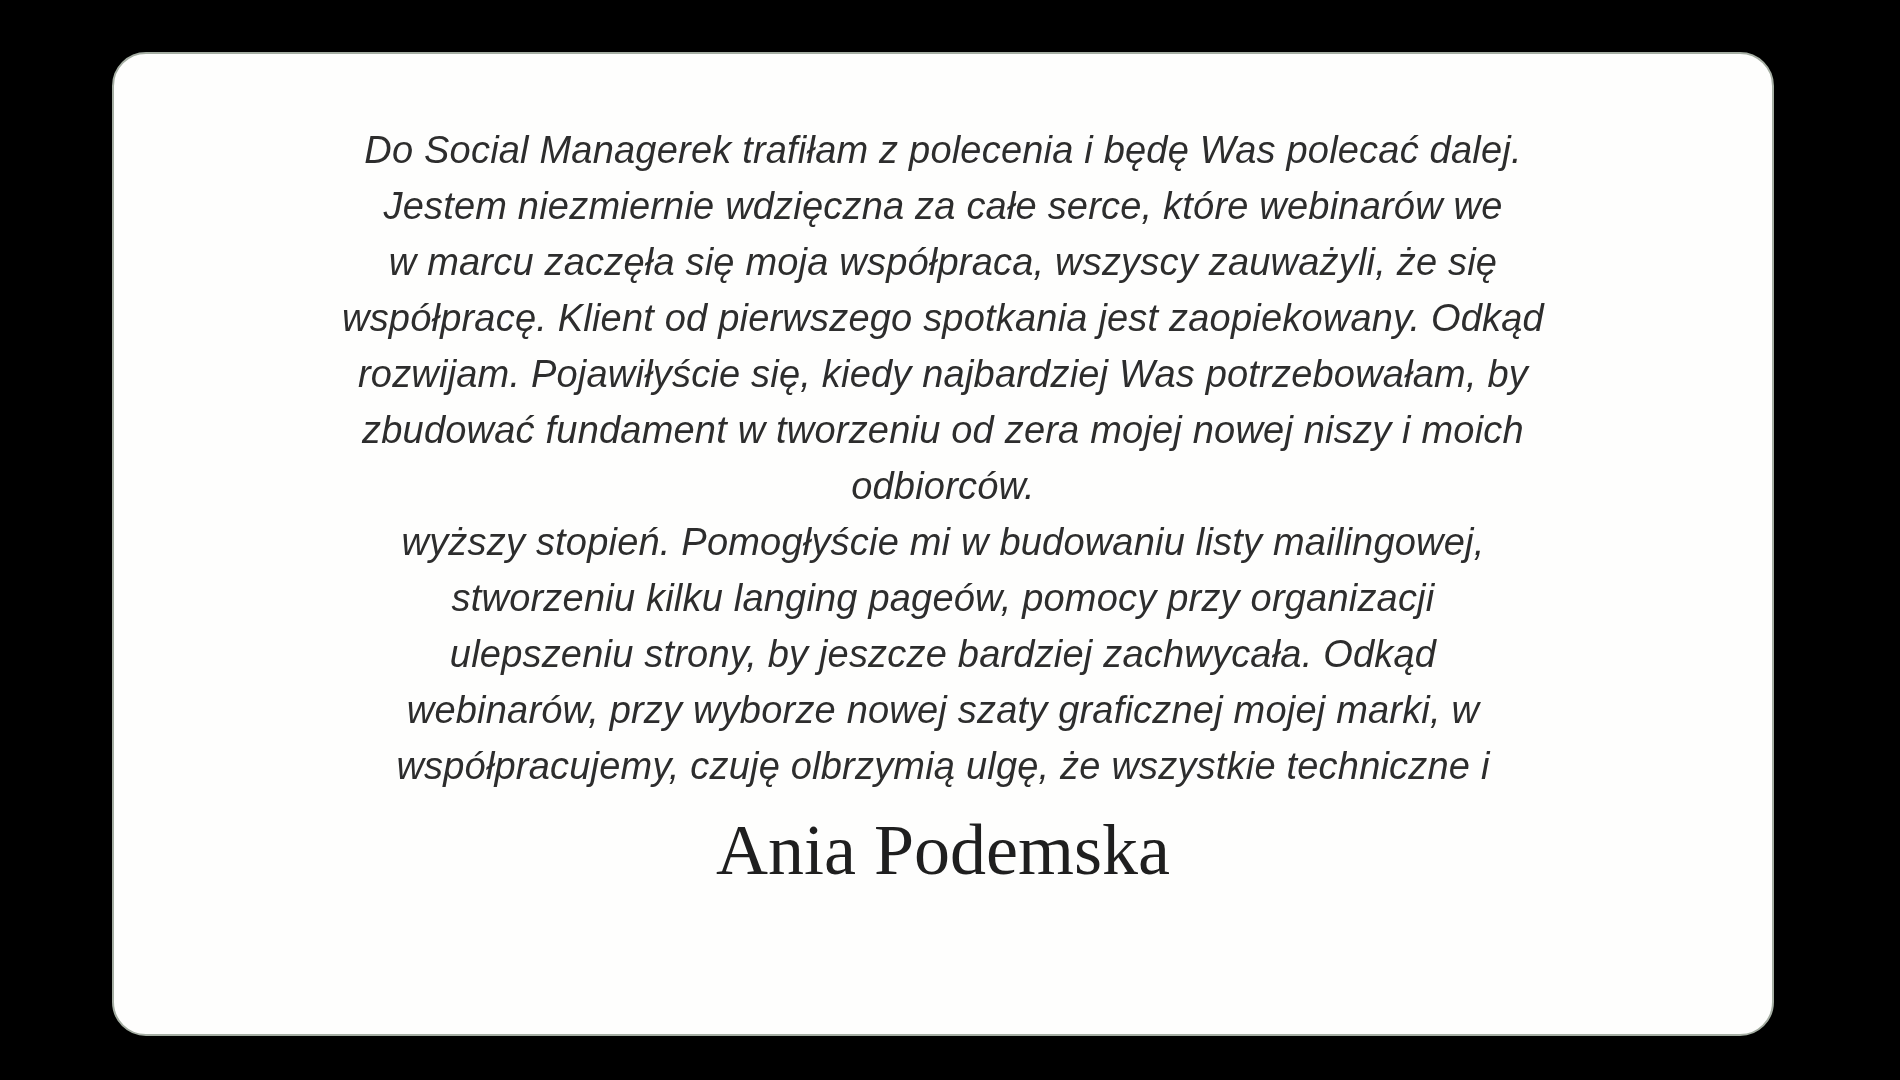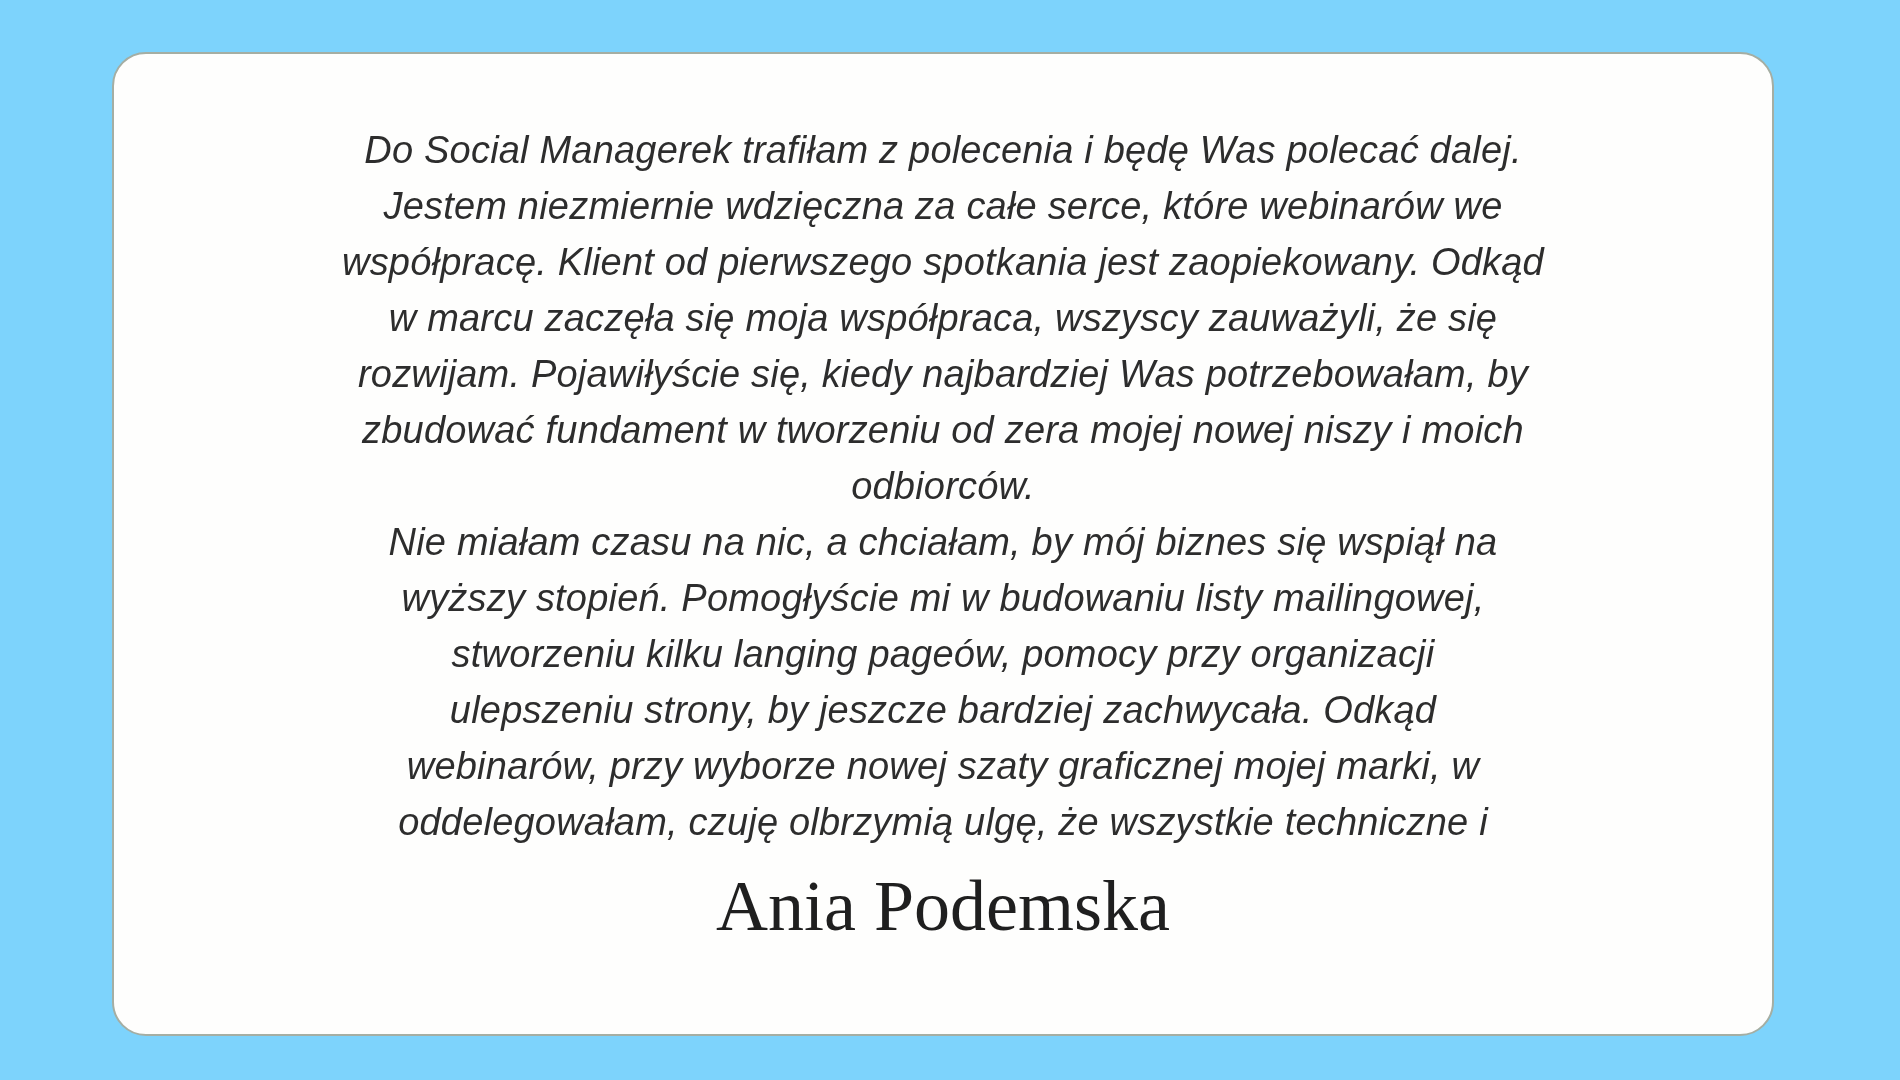--- a/index.html
+++ b/index.html
@@ -50,32 +50,31 @@
     font-style: normal;
     font-size: 72px;
     line-height: 60px;
     font-weight: 400;
     text-align: center;
   }
 </style>
 </head>
 <body>
 
-<div class="page" style="background: #7dd3fc;">
+<div class="page" style="background: #000000;">
   <div class="card" style="background: rgb(254, 254, 253); border-color: rgb(165, 174, 163);">
     <div class="quote" style="color: rgb(45, 45, 45);">
         <div class="line">Do Social Managerek trafiłam z polecenia i będę Was polecać dalej.</div>
         <div class="line">Jestem niezmiernie wdzięczna za całe serce, które webinarów we</div>
+        <div class="line">w marcu zaczęła się moja współpraca, wszyscy zauważyli, że się</div>
         <div class="line">współpracę. Klient od pierwszego spotkania jest zaopiekowany. Odkąd</div>
-        <div class="line">w marcu zaczęła się moja współpraca, wszyscy zauważyli, że się</div>
         <div class="line">rozwijam. Pojawiłyście się, kiedy najbardziej Was potrzebowałam, by</div>
         <div class="line">zbudować fundament w tworzeniu od zera mojej nowej niszy i moich</div>
         <div class="line">odbiorców.</div>
-        <div class="line">Nie miałam czasu na nic, a chciałam, by mój biznes się wspiął na</div>
         <div class="line">wyższy stopień. Pomogłyście mi w budowaniu listy mailingowej,</div>
         <div class="line">stworzeniu kilku langing pageów, pomocy przy organizacji</div>
         <div class="line">ulepszeniu strony, by jeszcze bardziej zachwycała. Odkąd</div>
         <div class="line">webinarów, przy wyborze nowej szaty graficznej mojej marki, w</div>
-        <div class="line">oddelegowałam, czuję olbrzymią ulgę, że wszystkie techniczne i</div>
+        <div class="line">współpracujemy, czuję olbrzymią ulgę, że wszystkie techniczne i</div>
       </div>
     <div class="signature" style="color: rgb(31, 31, 31);">Ania Podemska</div>
   </div>
 </div>
 
 </body></html>

